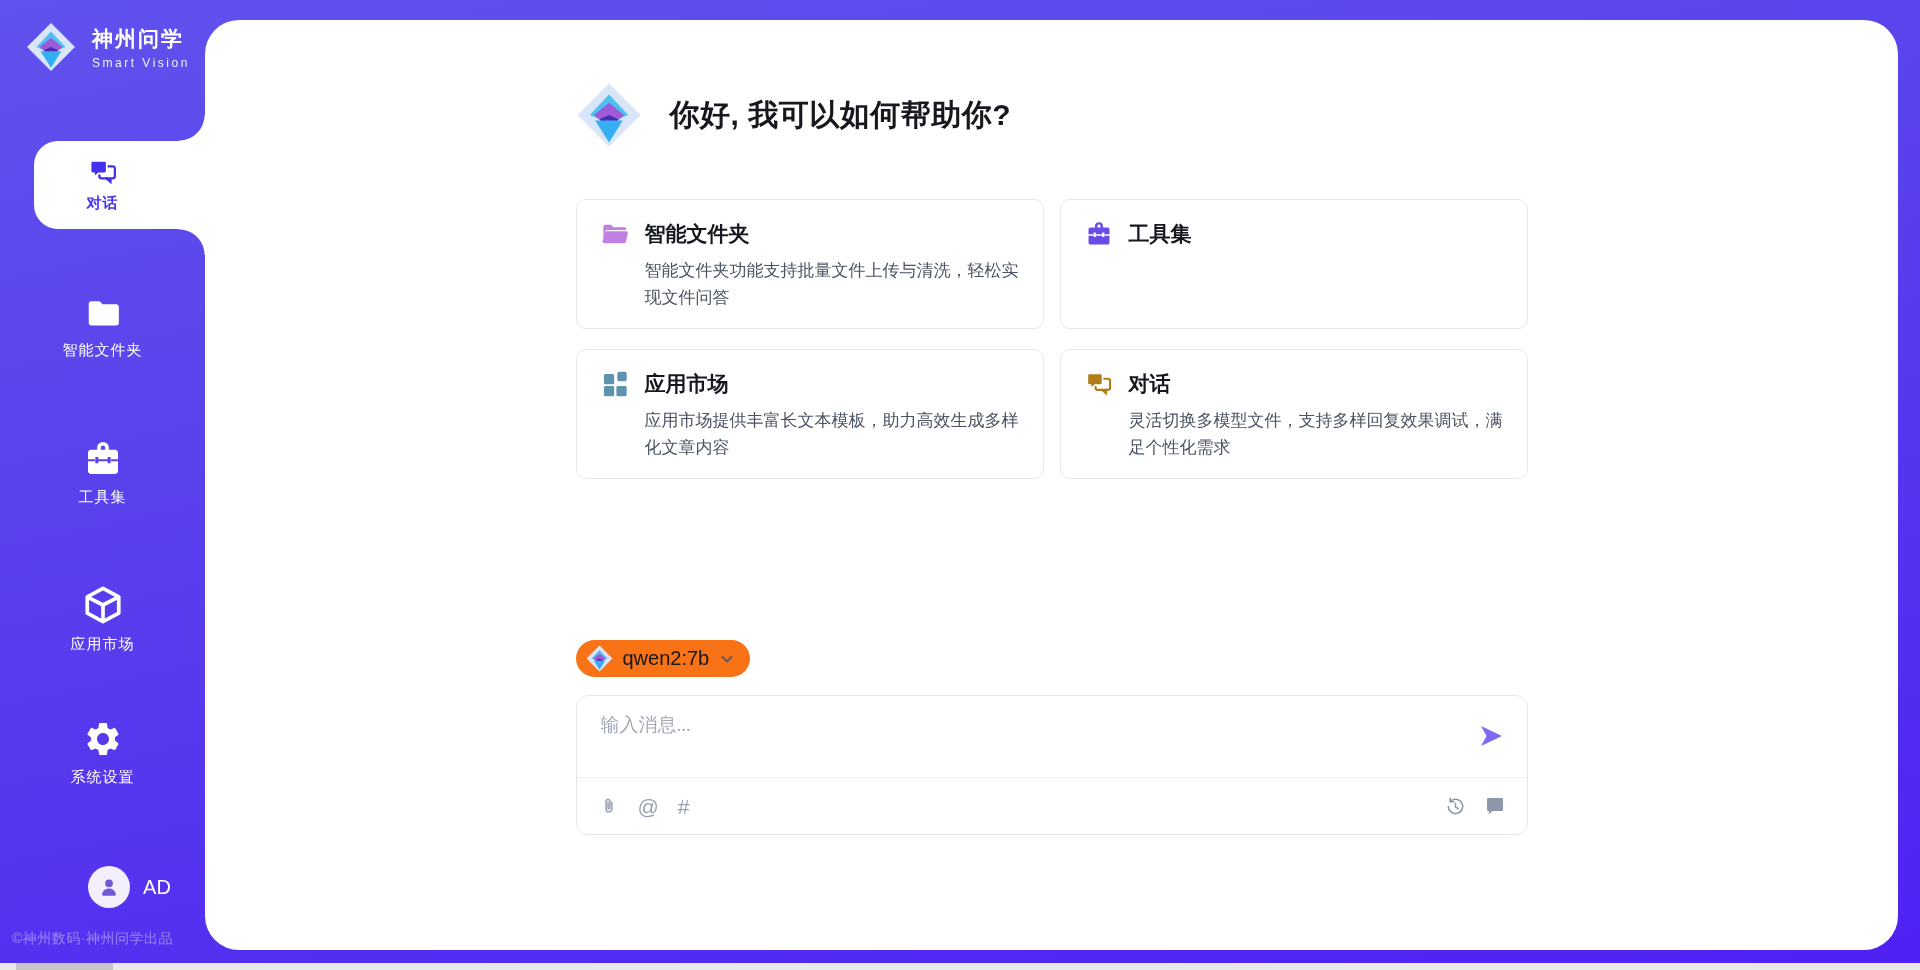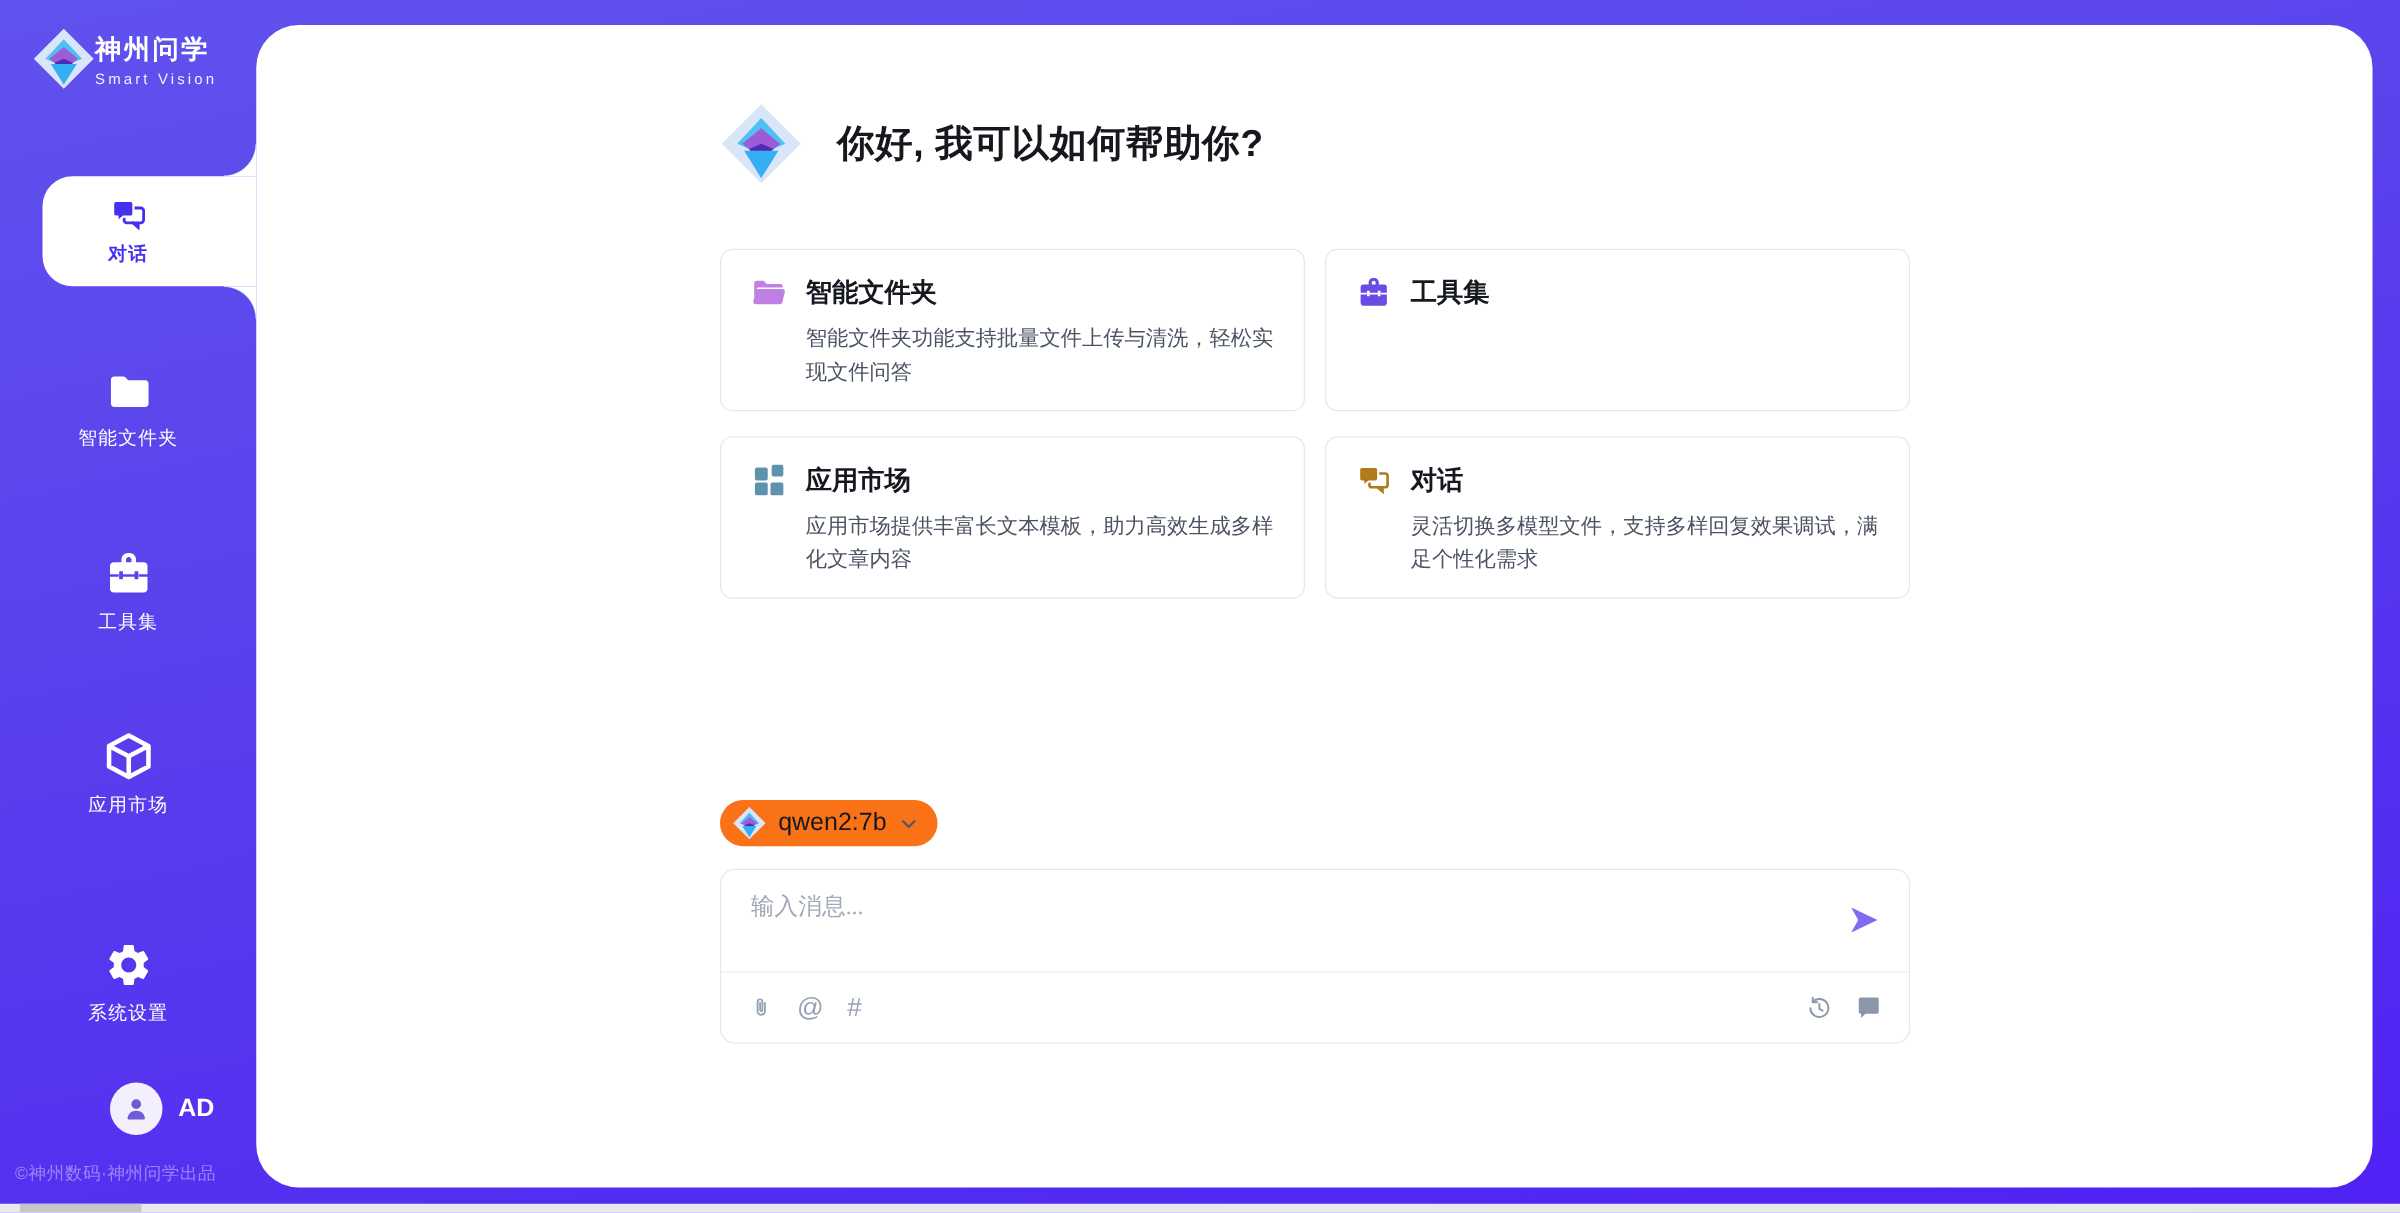--- a/index.html
+++ b/index.html
@@ -2,39 +2,39 @@
 <html><head>
 <meta charset="utf-8">
 <style>
   * { margin:0; padding:0; box-sizing:border-box; }
   html,body { width:1920px; height:970px; overflow:hidden; font-family:"Liberation Sans","DejaVu Sans",sans-serif; }
   .app { position:relative; width:1920px; height:970px; overflow:hidden;
          background:linear-gradient(168deg,#6052ee 0%,#5a43ec 35%,#4f21f4 100%); }
 
   
   .sidebar { position:absolute; left:0; top:0; width:205px; height:100%; z-index:2; }
-  .brand { position:absolute; top:22px; left:26px; display:flex; align-items:center; gap:0; }
+  .brand { position:absolute; top:22px; left:26px; display:flex; align-items:center; gap:16px; }
   .brand-logo { width:50px; height:50px; }
   .brand-name { color:#fff; font-size:21px; font-weight:700; letter-spacing:2px; }
   .brand-sub { color:#eef0ff; font-size:12px; letter-spacing:2.5px; margin-top:3px; }
 
   .nav-item { position:absolute; left:0; width:205px; display:flex; flex-direction:column;
               align-items:center; gap:9px; color:#fff; font-size:15px; cursor:pointer; }
   .nav-item .nav-label { letter-spacing:1px; }
 
   .nav-item.active { left:34px; width:171px; top:141px; height:88px; background:#fff;
                      border-radius:24px 0 0 24px; justify-content:center; gap:7px;
                      padding-right:34px; color:#4430ef; font-weight:700; }
   .nav-item.active::before { content:""; position:absolute; top:-26px; right:0; width:26px; height:26px;
       background:radial-gradient(circle 26px at 0 0, transparent 25px, #fff 26px); }
   .nav-item.active::after { content:""; position:absolute; bottom:-26px; right:0; width:26px; height:26px;
       background:radial-gradient(circle 26px at 0 100%, transparent 25px, #fff 26px); }
 
   .user-row { position:absolute; top:866px; left:0; width:227px; display:flex; align-items:center;
-              justify-content:center; gap:13px; color:#fff; font-size:20px; font-weight:700; cursor:pointer;padding-left:32px; }
+              justify-content:center; gap:13px; color:#fff; font-size:20px; font-weight:400; cursor:pointer;padding-left:32px; }
   .avatar { width:42px; height:42px; border-radius:50%; background:#f3effc; display:flex;
             align-items:center; justify-content:center; }
   .copyright { position:absolute; left:12px; bottom:22px; font-size:14px; color:rgba(235,235,255,.45);
                letter-spacing:.5px; white-space:nowrap;text-align:center; }
 
   
   .panel { position:absolute; left:205px; top:20px; right:22px; bottom:20px; background:#fff;
            border-radius:34px; z-index:1; overflow:hidden; }
   .content { width:952px; margin:0 auto; padding-top:63px; }
 
@@ -238,21 +238,21 @@
         <svg width="42" height="42" viewBox="0 0 24 24">
           <g fill="none" stroke="#ffffff" stroke-width="2.1" stroke-linejoin="round">
             <polygon points="12,2.5 21,7.3 21,16.7 12,21.5 3,16.7 3,7.3"></polygon>
             <polyline points="3,7.3 12,12 21,7.3"></polyline>
             <line x1="12" y1="12" x2="12" y2="21.5"></line>
           </g>
         </svg>
         <span class="nav-label">应用市场</span>
       </div>
 
-      <div class="nav-item" style="top:752px">
+      <div class="nav-item" style="top:719px">
         <svg width="40" height="40" viewBox="0 0 24 24">
           <path fill="#ffffff" d="M19.14 12.94c.04-.3.06-.61.06-.94 0-.32-.02-.64-.07-.94l2.03-1.58c.18-.14.23-.41.12-.61l-1.92-3.32c-.12-.22-.37-.29-.59-.22l-2.39.96c-.5-.38-1.03-.7-1.62-.94l-.36-2.54c-.04-.24-.24-.41-.48-.41h-3.84c-.24 0-.43.17-.47.41l-.36 2.54c-.59.24-1.13.57-1.62.94l-2.39-.96c-.22-.08-.47 0-.59.22L2.74 8.87c-.12.21-.08.47.12.61l2.03 1.58c-.05.3-.09.63-.09.94s.02.64.07.94l-2.03 1.58c-.18.14-.23.41-.12.61l1.92 3.32c.12.22.37.29.59.22l2.39-.96c.5.38 1.03.7 1.62.94l.36 2.54c.05.24.24.41.48.41h3.84c.24 0 .44-.17.47-.41l.36-2.54c.59-.24 1.13-.56 1.62-.94l2.39.96c.22.08.47 0 .59-.22l1.92-3.32c.12-.22.07-.47-.12-.61l-2.01-1.58zM12 15.6c-1.98 0-3.6-1.62-3.6-3.6s1.62-3.6 3.6-3.6 3.6 1.62 3.6 3.6-1.62 3.6-3.6 3.6z"></path>
         </svg>
         <span class="nav-label">系统设置</span>
       </div>
     </nav>
 
     <div class="user-row">
       <div class="avatar">
         <svg width="26" height="26" viewBox="0 0 24 24">

